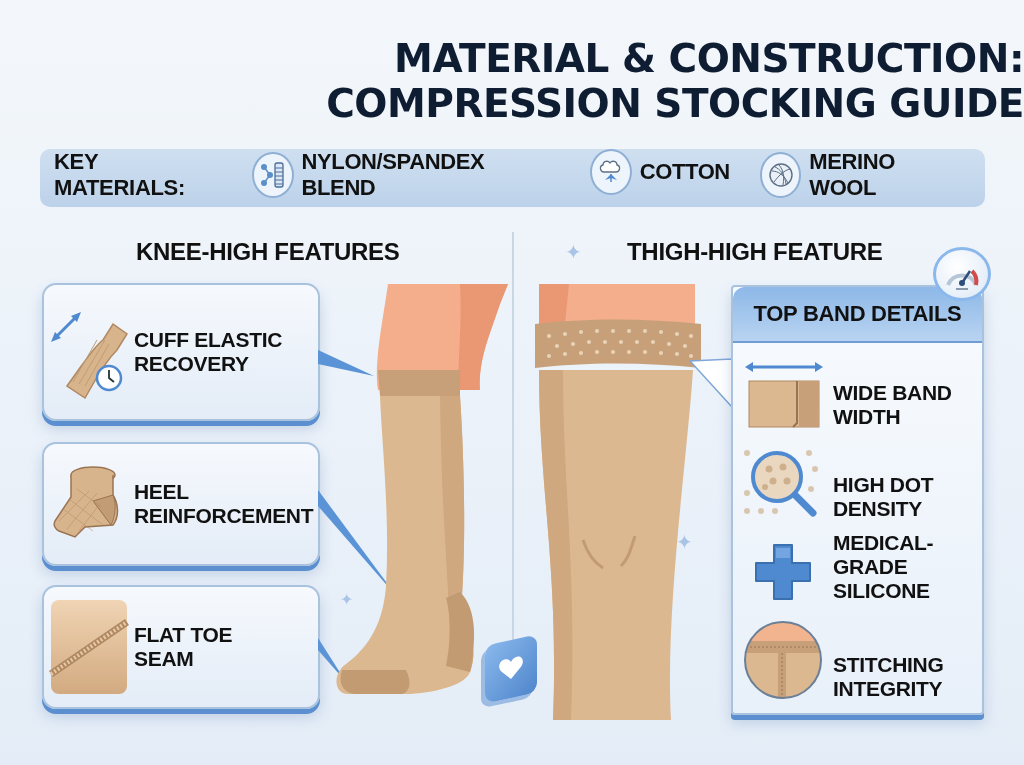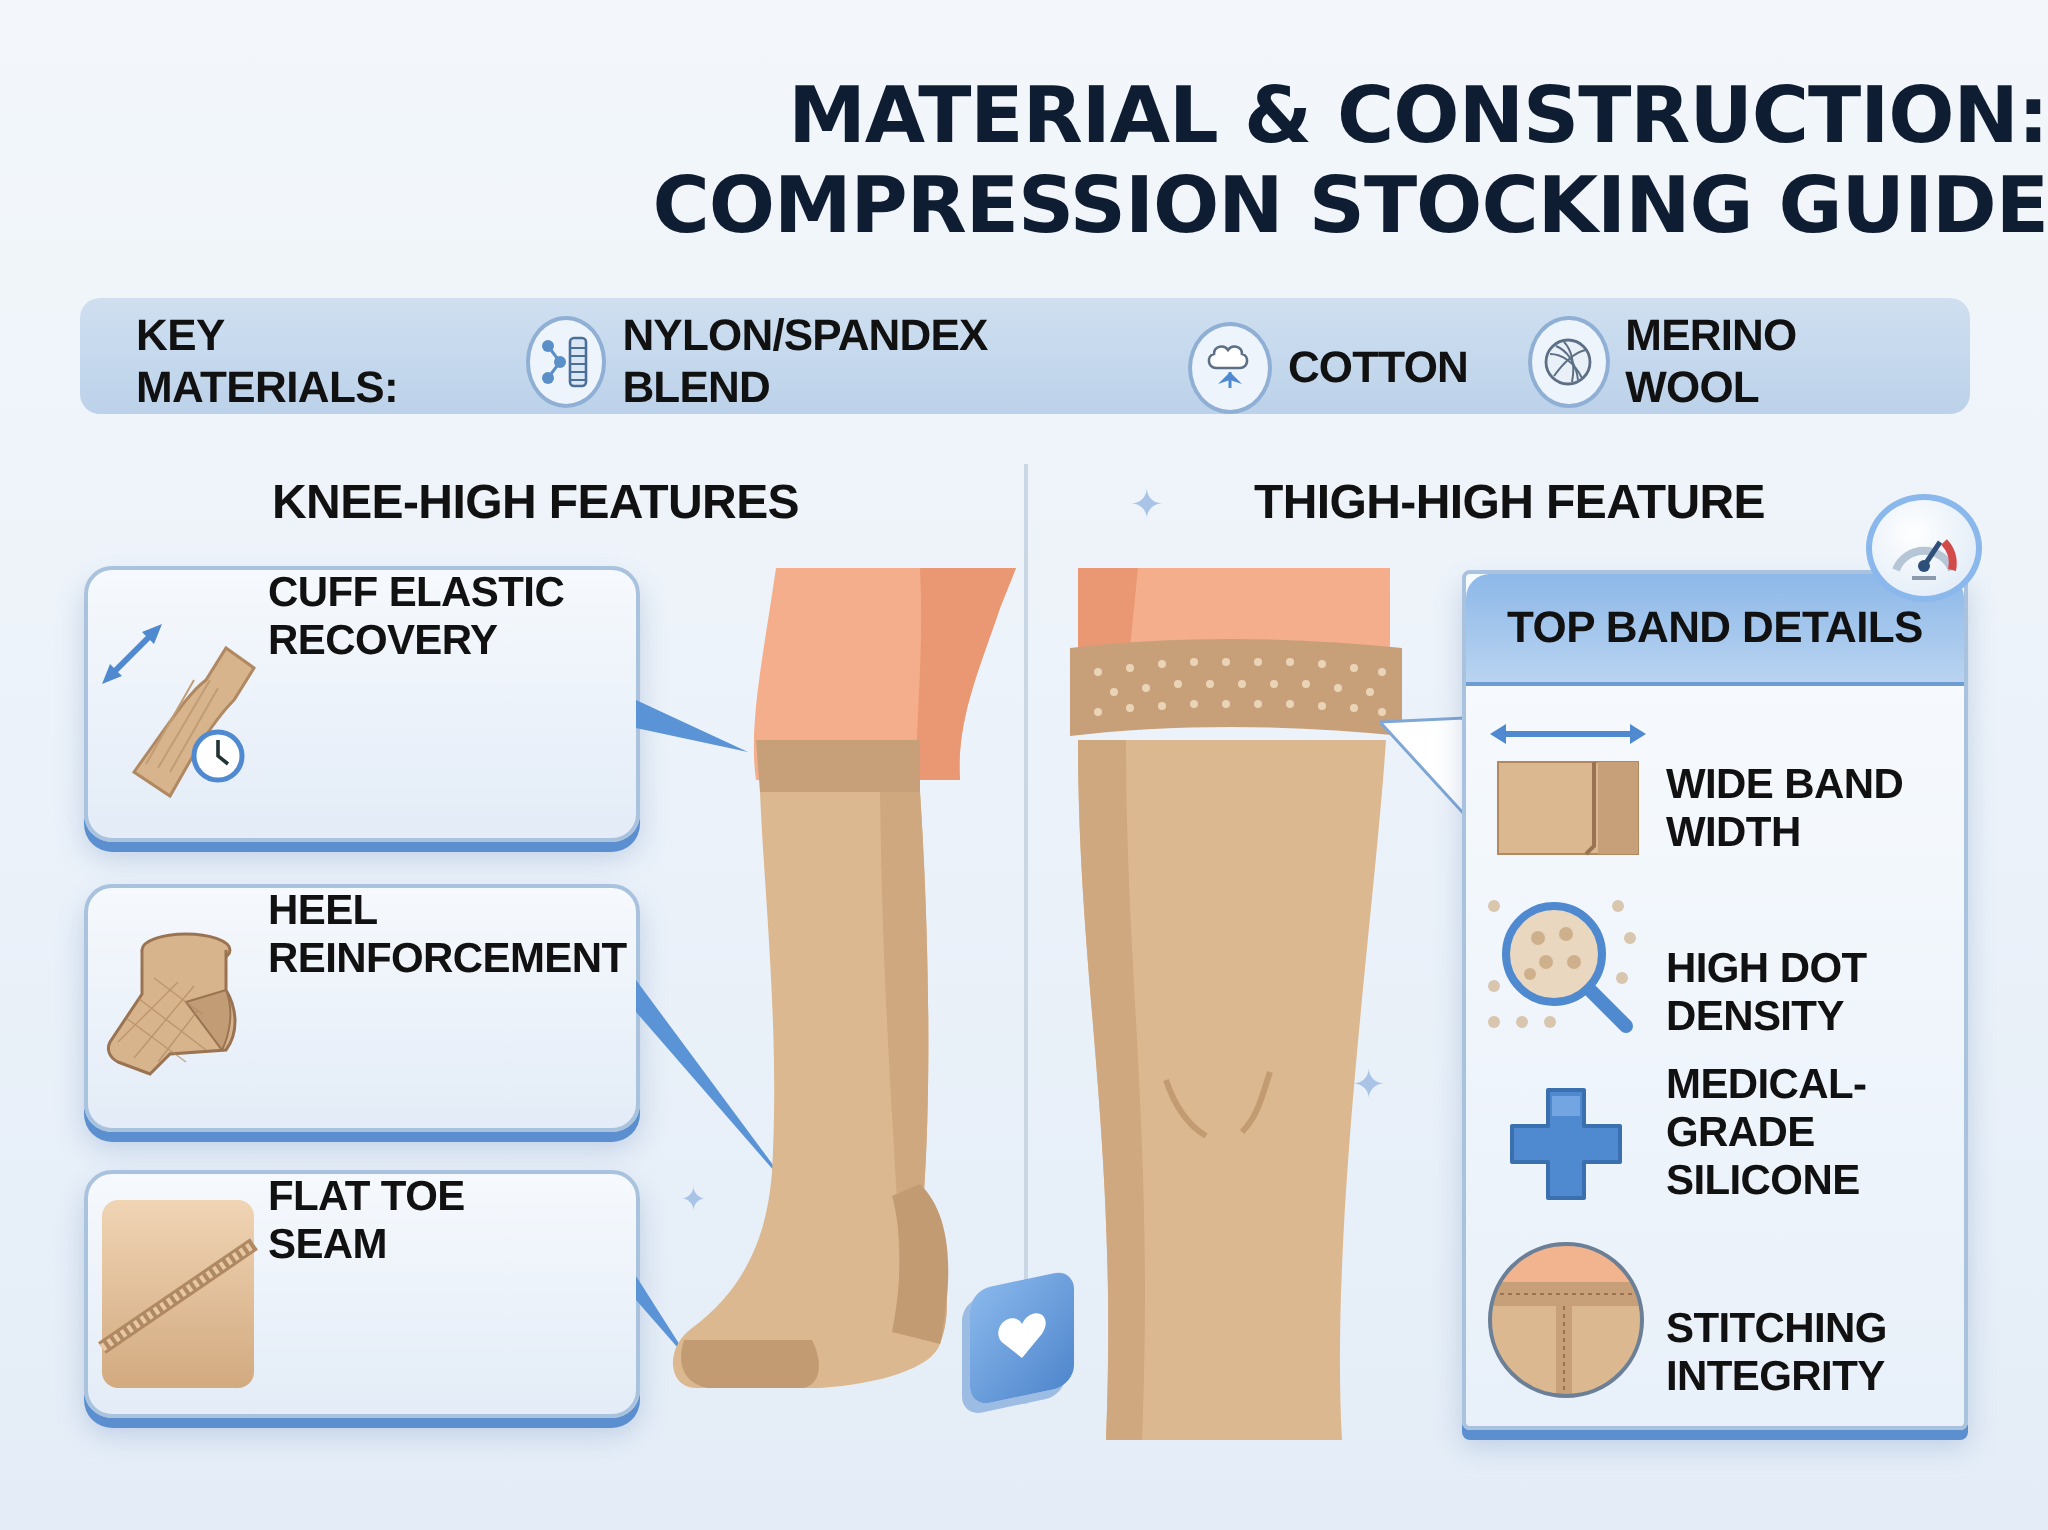--- a/index.html
+++ b/index.html
@@ -1,25 +1,25 @@
 <!DOCTYPE html>
 <html><head>
 <meta charset="utf-8">
 <style>
 *{box-sizing:border-box;margin:0;padding:0}
 body{width:1024px;height:765px;overflow:hidden;font-family:"Liberation Sans",sans-serif;background:linear-gradient(180deg,#f3f7fb 0%,#eaf1f9 60%,#e4edf7 100%);position:relative;color:#111}
 .title{position:absolute;left:0;top:36px;width:1024px;text-align:right;font-family:"DejaVu Sans",sans-serif;font-weight:bold;font-size:39px;line-height:45px;color:#0f1d33;letter-spacing:-0.5px}
-.mat-bar{position:absolute;left:40px;top:149px;width:945px;height:58px;border-radius:10px;background:linear-gradient(180deg,#cfdff0,#bcd2ea);display:flex;align-items:flex-end;padding-left:28px;gap:10px}
+.mat-bar{position:absolute;left:40px;top:149px;width:945px;height:58px;border-radius:10px;background:linear-gradient(180deg,#cfdff0,#bcd2ea);display:flex;align-items:flex-start;padding-left:14px;gap:10px}
 .mat-label{font-weight:bold;font-size:22px;color:#111;margin-right:10px;letter-spacing:-0.3px}
 .mat-item{display:flex;align-items:center;gap:8px;margin-right:20px}
 .mat-icon{width:42px;height:46px;border-radius:50%;background:#eef4fb;border:2px solid #8fb0d4;display:flex;align-items:center;justify-content:center}
 .mat-text{font-weight:bold;font-size:22px;letter-spacing:-0.4px}
 .sec-title{position:absolute;font-weight:bold;font-size:24px;color:#111;letter-spacing:-0.3px}
 .divider{position:absolute;left:512px;top:232px;width:2px;height:470px;background:#c9d6e4}
-.card{position:absolute;left:42px;width:278px;border-radius:14px;background:linear-gradient(180deg,#f6f9fd,#e3ecf7);border:2px solid #a9c2de;box-shadow:0 5px 0 #5b8fcf,0 8px 14px rgba(70,110,170,.25);display:flex;align-items:flex-start}
+.card{position:absolute;left:42px;width:278px;border-radius:14px;background:linear-gradient(180deg,#f6f9fd,#e3ecf7);border:2px solid #a9c2de;box-shadow:0 5px 0 #5b8fcf,0 8px 14px rgba(70,110,170,.25);display:flex;align-items:center}
 .card-icon{width:90px;height:100%;display:flex;align-items:center;justify-content:center;flex-shrink:0}
 .card-text{font-weight:bold;font-size:21px;line-height:24px;color:#111;letter-spacing:-0.3px}
 .panel{position:absolute;left:731px;top:285px;width:253px;height:430px;border-radius:4px;background:linear-gradient(180deg,#f8fbfe,#e8f0f9);border:2px solid #a9c2de;box-shadow:0 5px 0 #5b8fcf,0 8px 14px rgba(70,110,170,.25)}
 .panel-head{height:56px;border-radius:12px 12px 0 0;background:linear-gradient(180deg,#8db8e8,#b9d4f1);display:flex;align-items:center;justify-content:center;font-weight:bold;font-size:22px;letter-spacing:-0.3px;color:#111;border-bottom:2px solid #6e9dd3}
 .prow{position:absolute;left:0;width:250px;display:flex;align-items:flex-end}
 .prow .picon{width:100px;display:flex;justify-content:center;flex-shrink:0}
 .prow .ptext{font-weight:bold;font-size:21px;line-height:24px;letter-spacing:-0.3px}
 .sparkle{position:absolute;color:#a9c4e6;font-size:20px}
 </style>
 </head>

